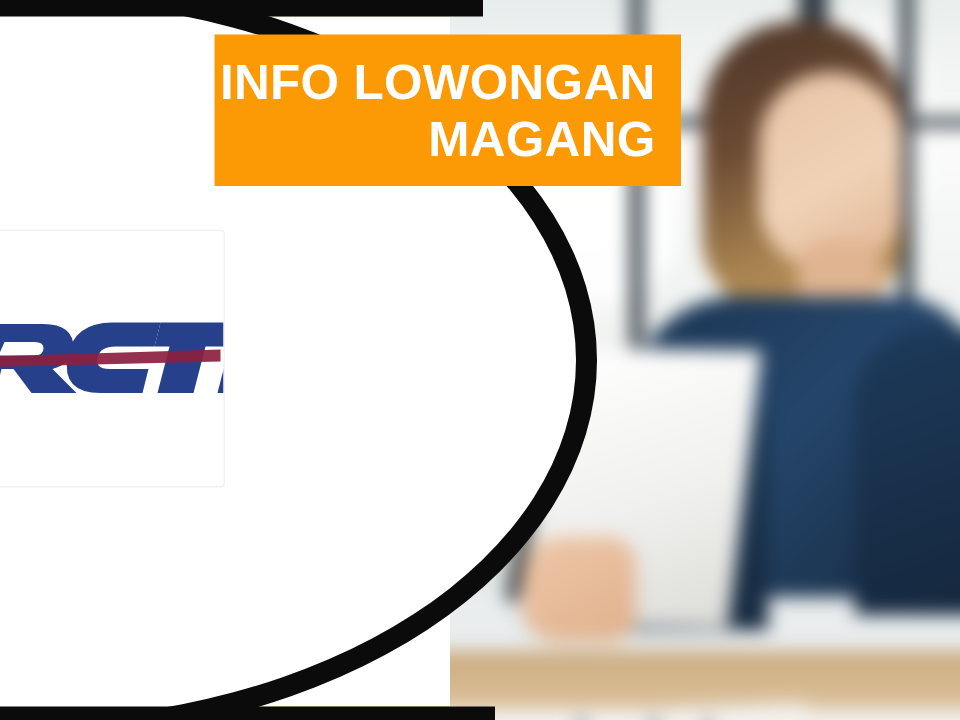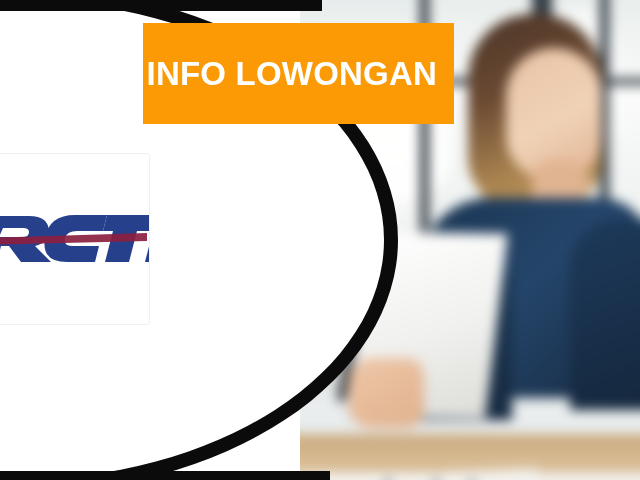--- a/index.html
+++ b/index.html
@@ -224,15 +224,16 @@
           <path d="M186 7 L210 7 L198 54 L174 54 Z"></path>
         </g>
 
         <path d="M10 30 L176 25 L176 33 L10 37 Z" fill="#8b2040" opacity=".92"></path>
       </svg>
     </div>
   </div>
 
   <div class="banner">
     <div class="line">INFO LOWONGAN</div>
+    <div class="line">MAGANG</div>
   </div>
 
 </div>
 
 </body></html>

